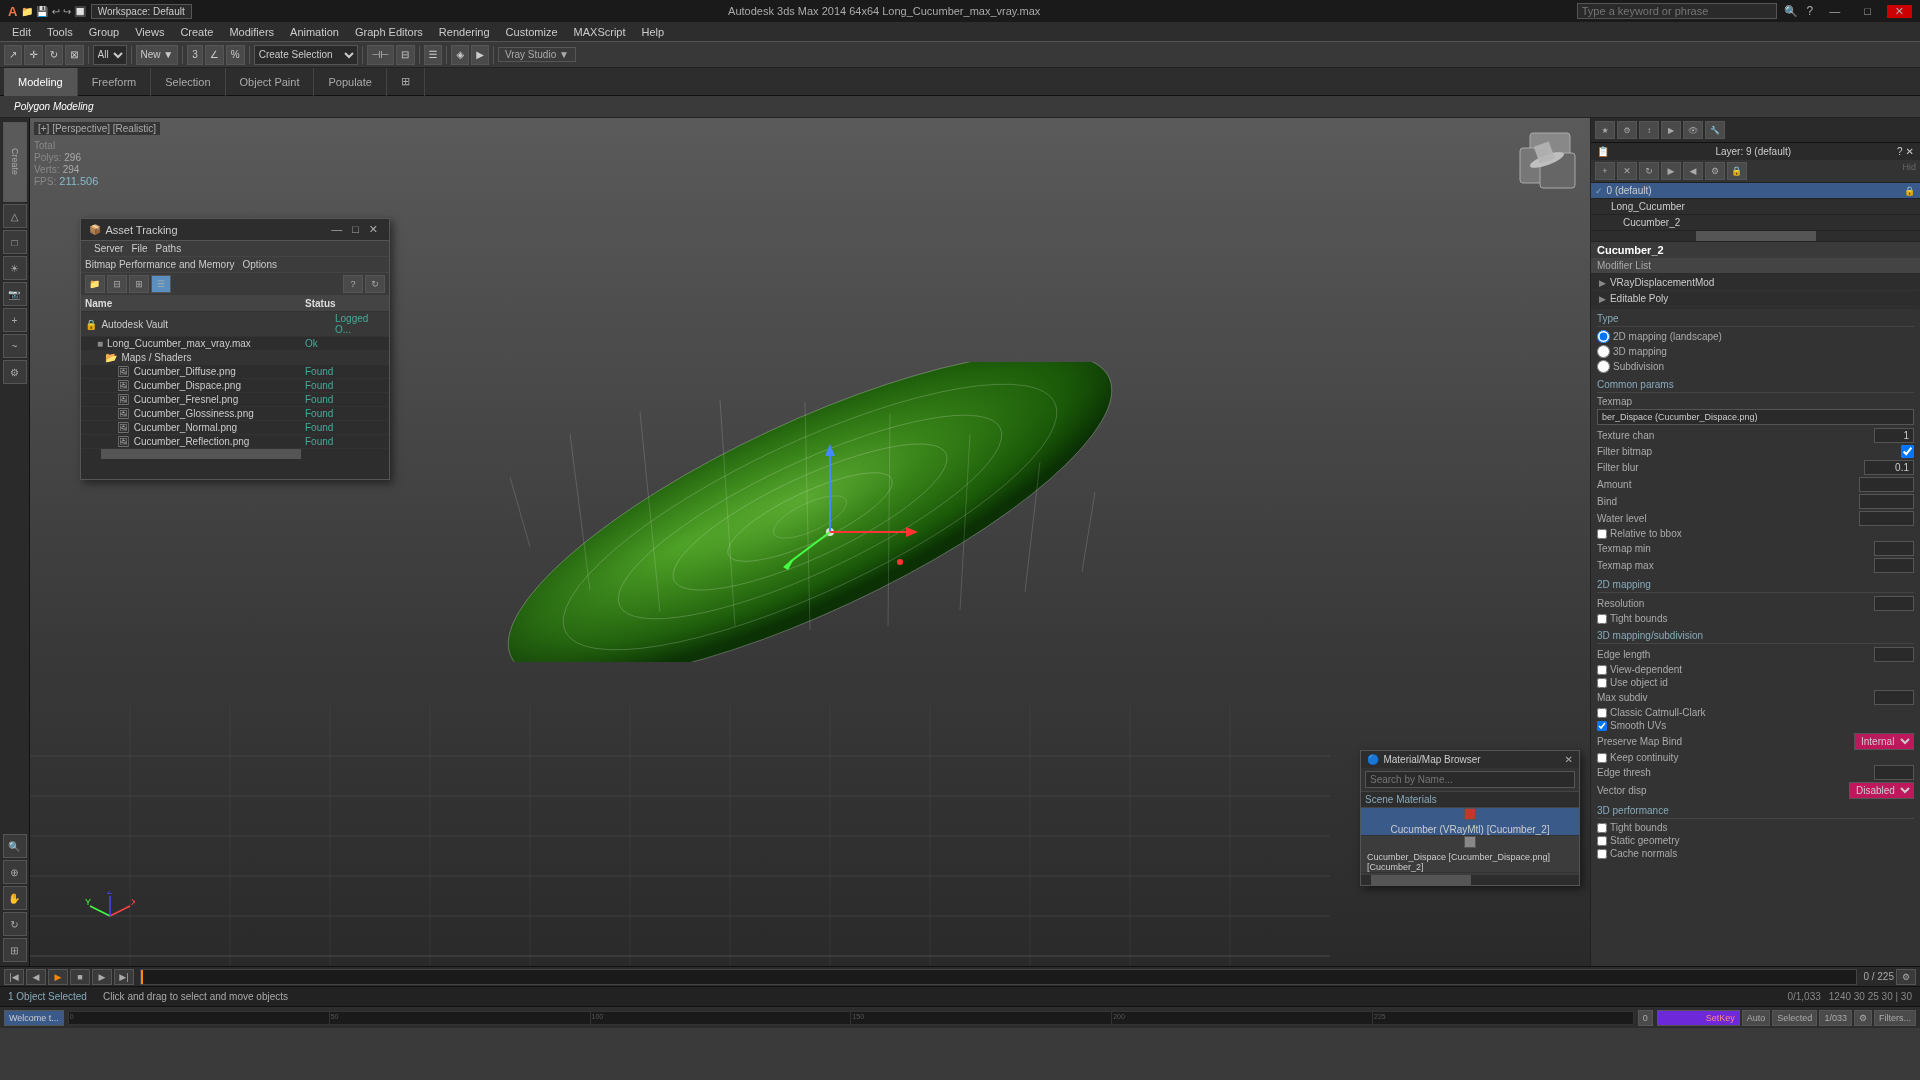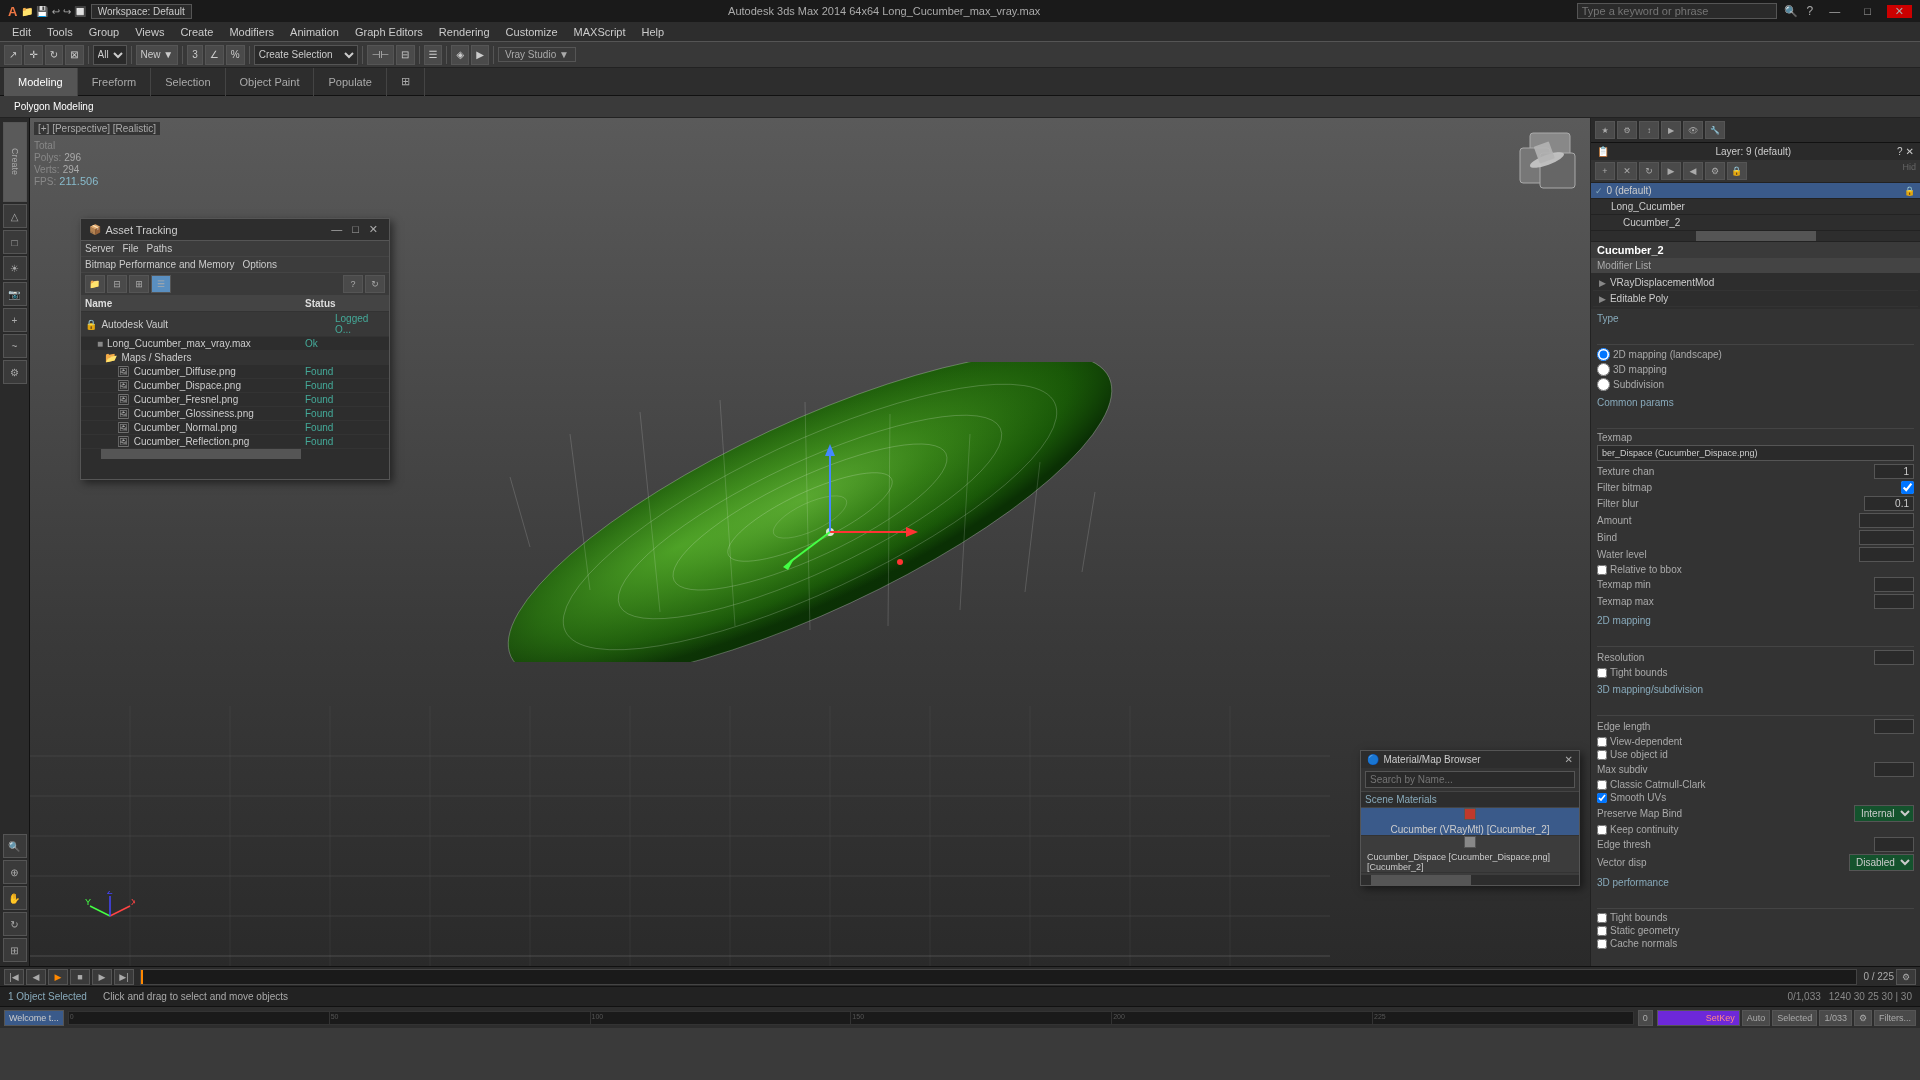--- a/index.html
+++ b/index.html
@@ -20,21 +20,21 @@
     .toolbar-sep { width: 1px; background: #555; height: 18px; margin: 0 2px; }
     .toolbar-label { color: #aaa; font-size: 10px; padding: 0 3px; }
 
     
     #tabbar { background: #2d2d2d; height: 28px; display: flex; align-items: center; padding: 0 4px; border-bottom: 1px solid #111; }
     .tab { padding: 4px 14px; cursor: pointer; font-size: 11px; color: #aaa; border-right: 1px solid #444; height: 28px; display: flex; align-items: center; }
     .tab.active { background: #555; color: #fff; }
 
     
     #subtabbar { background: #3a3a3a; height: 22px; display: flex; align-items: center; padding: 0 4px; border-bottom: 1px solid #222; }
-    .subtab { padding: 2px 10px; cursor: pointer; font-size: 10px; color: #aaa; }
+    .subtab { padding: 2px 10px; cursor: pointer; font-size: 10px; color: #aaa; font-style: italic; }
     .subtab.active { color: #fff; }
 
     
     #main { display: flex; height: calc(1080px - 22px - 20px - 26px - 26px - 28px - 22px - 28px); }
 
     
     #left-panel { width: 30px; background: #2a2a2a; display: flex; flex-direction: column; align-items: center; padding: 4px 0; gap: 2px; border-right: 1px solid #111; }
     .left-btn { width: 24px; height: 24px; background: #3a3a3a; border: 1px solid #555; display: flex; align-items: center; justify-content: center; cursor: pointer; font-size: 10px; color: #aaa; }
     .left-btn.active { background: #5a8fc0; }
 
@@ -44,21 +44,21 @@
 
     
     #cucumber-model { position: absolute; top: 50%; left: 50%; transform: translate(-50%, -60%); width: 720px; height: 300px; }
 
     
     #asset-tracking { position: absolute; top: 100px; left: 50px; width: 310px; background: #3c3c3c; border: 1px solid #555; box-shadow: 3px 3px 8px rgba(0,0,0,0.5); }
     #asset-tracking-title { background: #2d2d2d; padding: 4px 8px; display: flex; align-items: center; justify-content: space-between; border-bottom: 1px solid #555; }
     #asset-tracking-title span { color: #ccc; font-size: 11px; }
     #asset-tracking-title .controls { display: flex; gap: 4px; }
     #asset-tracking-title .controls span { cursor: pointer; color: #aaa; padding: 0 3px; }
-    #asset-tracking-menubar { background: #3c3c3c; padding: 2px 4px; display: flex; gap: 8px; border-bottom: 1px solid #444; }
+    #asset-tracking-menubar { background: #3c3c3c; padding: 2px 4px; display: flex; gap: 8px; border-bottom: 1px solid #444; margin-left: 9px; }
     #asset-tracking-menubar span { color: #ccc; font-size: 10px; cursor: pointer; }
     #asset-tracking-submenu { background: #3c3c3c; padding: 2px 4px; display: flex; gap: 8px; border-bottom: 1px solid #444; }
     #asset-tracking-submenu span { color: #ccc; font-size: 10px; cursor: pointer; }
     #asset-tracking-toolbar { background: #3a3a3a; padding: 2px 4px; display: flex; gap: 2px; border-bottom: 1px solid #444; }
     .at-tb-btn { background: #4a4a4a; border: 1px solid #555; width: 20px; height: 18px; display: flex; align-items: center; justify-content: center; cursor: pointer; font-size: 9px; color: #aaa; }
     .at-tb-btn.active { background: #5a8fc0; }
     #asset-tracking-table { background: #2d2d2d; }
     #asset-tracking-header { display: grid; grid-template-columns: 1fr 80px; padding: 2px 4px; background: #444; border-bottom: 1px solid #333; }
     #asset-tracking-header span { color: #ddd; font-size: 10px; font-weight: bold; }
     .at-row { display: grid; grid-template-columns: 1fr 80px; padding: 1px 4px; border-bottom: 1px solid #333; align-items: center; }
@@ -92,27 +92,27 @@
 
     
     #modifier-panel { flex: 1; overflow: hidden; display: flex; flex-direction: column; }
     #modifier-object-name { background: #3a3a3a; padding: 2px 6px; color: #fff; font-size: 11px; font-weight: bold; }
     #modifier-list-header { background: #444; padding: 2px 6px; color: #aaa; font-size: 10px; }
     #modifier-stack { background: #2d2d2d; padding: 2px; }
     .modifier-item { padding: 2px 6px; display: flex; align-items: center; gap: 4px; border-bottom: 1px solid #333; }
     .modifier-item span { color: #ccc; font-size: 10px; }
     #modifier-params { padding: 4px 6px; overflow-y: auto; flex: 1; }
     .param-section { margin-bottom: 6px; }
-    .param-section-title { color: #8ab; font-size: 10px; margin-bottom: 3px; border-bottom: 1px solid #444; padding-bottom: 20px; }
+    .param-section-title { color: #8ab; font-size: 10px; margin-bottom: 3px; border-bottom: 1px solid #444; padding-bottom: 2px; }
     .param-row { display: flex; align-items: center; justify-content: space-between; margin-bottom: 2px; }
     .param-label { color: #aaa; font-size: 10px; }
     .param-value { background: #2a2a2a; border: 1px solid #555; color: #ccc; font-size: 10px; padding: 1px 4px; width: 60px; text-align: right; }
     .param-check { display: flex; align-items: center; gap: 3px; }
     .param-check input[type=checkbox] { width: 10px; height: 10px; }
-    .param-select { background: #14532d; border: 1px solid #555; color: #ccc; font-size: 10px; padding: 1px 2px; }
+    .param-select { background: #be185d; border: 1px solid #555; color: #ccc; font-size: 10px; padding: 1px 2px; }
 
     
     #material-browser { position: absolute; bottom: 120px; right: 340px; width: 220px; background: #3c3c3c; border: 1px solid #555; box-shadow: 3px 3px 8px rgba(0,0,0,0.5); }
     #material-browser-title { background: #2d2d2d; padding: 3px 6px; display: flex; align-items: center; justify-content: space-between; }
     #material-browser-title span { color: #ccc; font-size: 10px; }
     #material-browser-title .controls { display: flex; gap: 4px; }
     #material-browser-title .controls span { cursor: pointer; color: #aaa; }
     #material-browser-search { padding: 3px 4px; background: #333; border-bottom: 1px solid #444; }
     #material-browser-search input { width: 100%; background: #2a2a2a; border: 1px solid #555; color: #ccc; font-size: 10px; padding: 2px 4px; }
     #material-browser-section { padding: 2px 4px; color: #8ab; font-size: 10px; background: #2d2d2d; border-bottom: 1px solid #444; }

